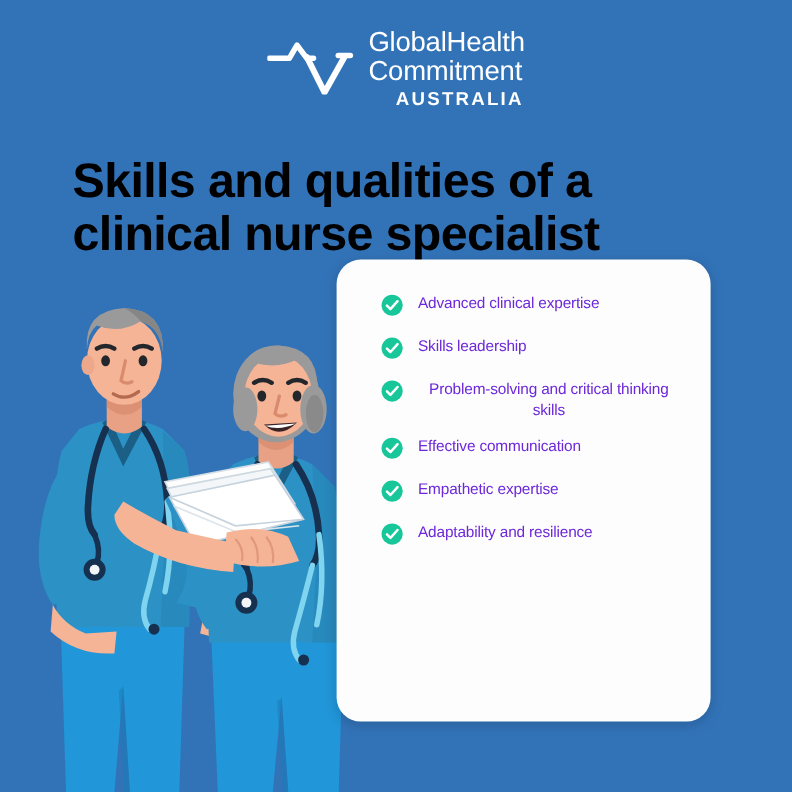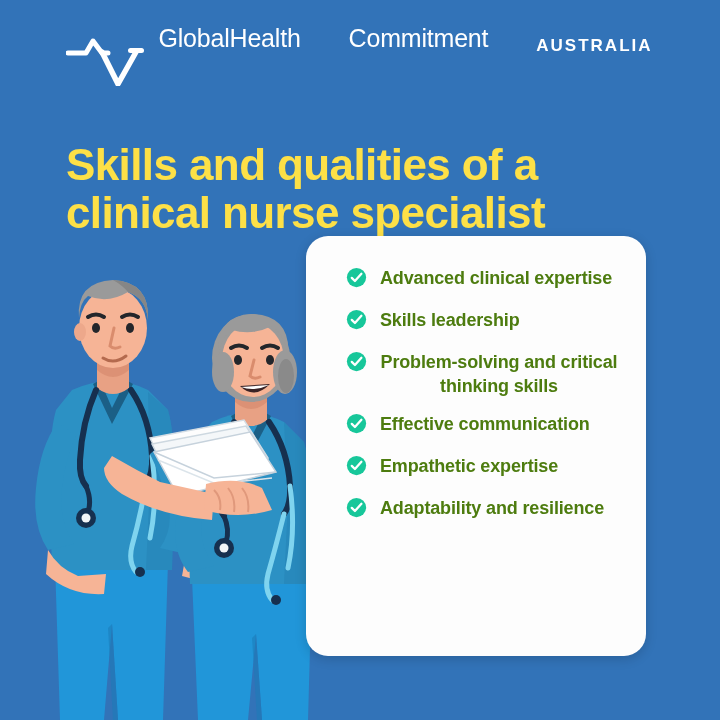--- a/index.html
+++ b/index.html
@@ -32,24 +32,23 @@
     align-items: flex-start;
     gap: 6px;
   }
   .logo-mark {
     width: 86px;
     height: 58px;
     margin-top: 2px;
   }
   .logo-words {
     display: flex;
-    flex-direction: row;
+    flex-direction: column;
     align-items: flex-start;
     line-height: 1;
-    gap: 48px;
   }
   .logo-line1, .logo-line2 {
     color: #ffffff;
     font-size: 25px;
     font-weight: 400;
     letter-spacing: -0.2px;
     white-space: nowrap;
   }
   .logo-line1 { margin-bottom: 2px; }
   .logo-line2 { margin-bottom: 3px; }
@@ -61,21 +60,21 @@
     align-self: flex-end;
     margin-right: 1px;
   }
 
   
   #headline {
     position: absolute;
     left: 66px;
     top: 112px;
     width: 620px;
-    color: #fde047;
+    color: #000000;
     font-size: 44px;
     font-weight: 700;
     line-height: 1.08;
     letter-spacing: -0.6px;
   }
   #headline .hl2 { display: block; }
 
   
   #skills-card {
     position: absolute;
@@ -101,23 +100,23 @@
   }
   .skill-row:last-child { margin-bottom: 0; }
   .check-icon {
     flex: 0 0 auto;
     width: 21px;
     height: 21px;
     margin-right: 13px;
     margin-top: 1px;
   }
   .skill-text {
-    color: #4d7c0f;
-    font-size: 18px;
-    font-weight: 700;
+    color: #6d28d9;
+    font-size: 14px;
+    font-weight: 400;
     line-height: 1.38;
     letter-spacing: -0.15px;
   }
   .skill-row.two-line { margin-bottom: 13px; text-align: center; }
 
   
   #illustration {
     position: absolute;
     left: 0;
     top: 232px;

